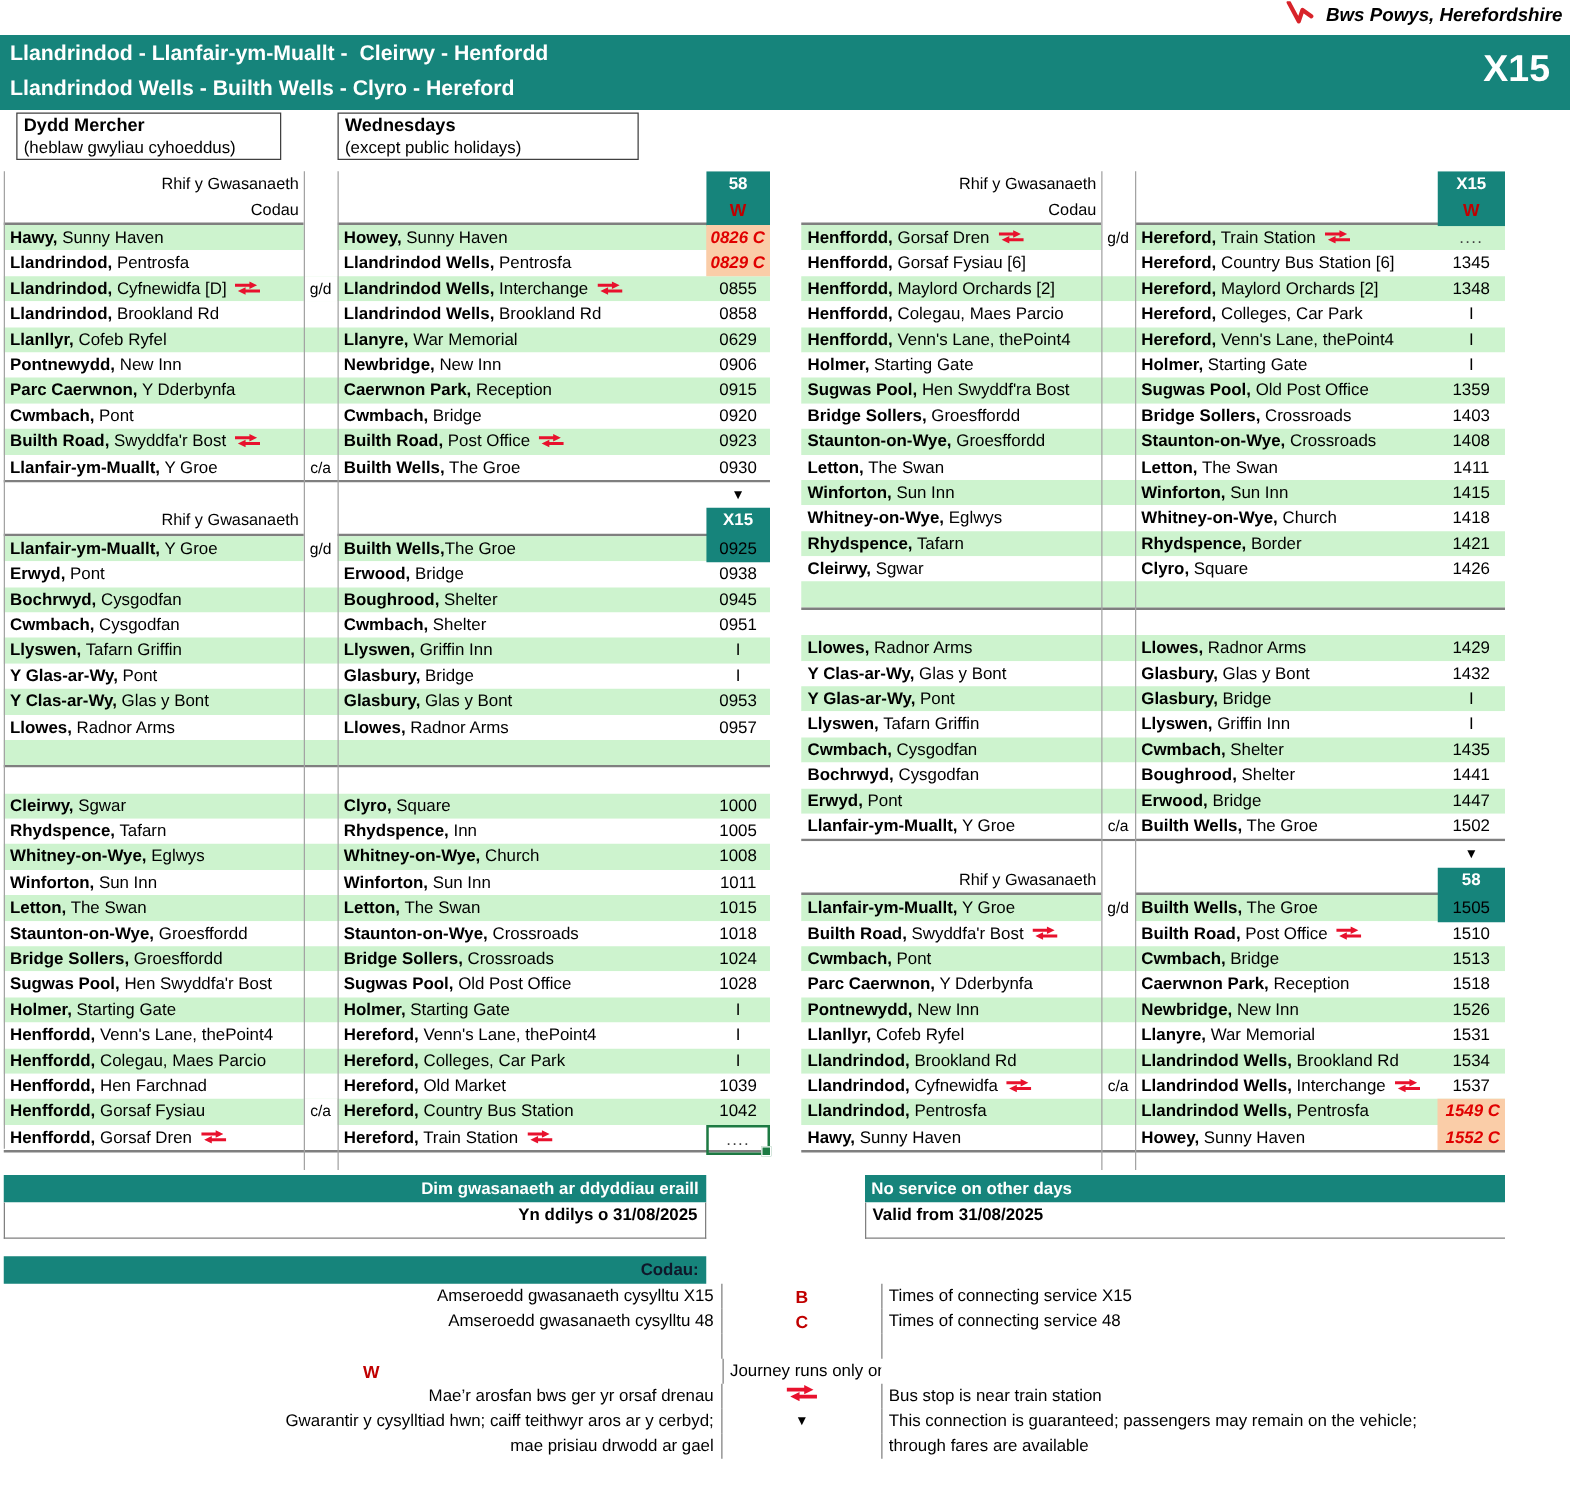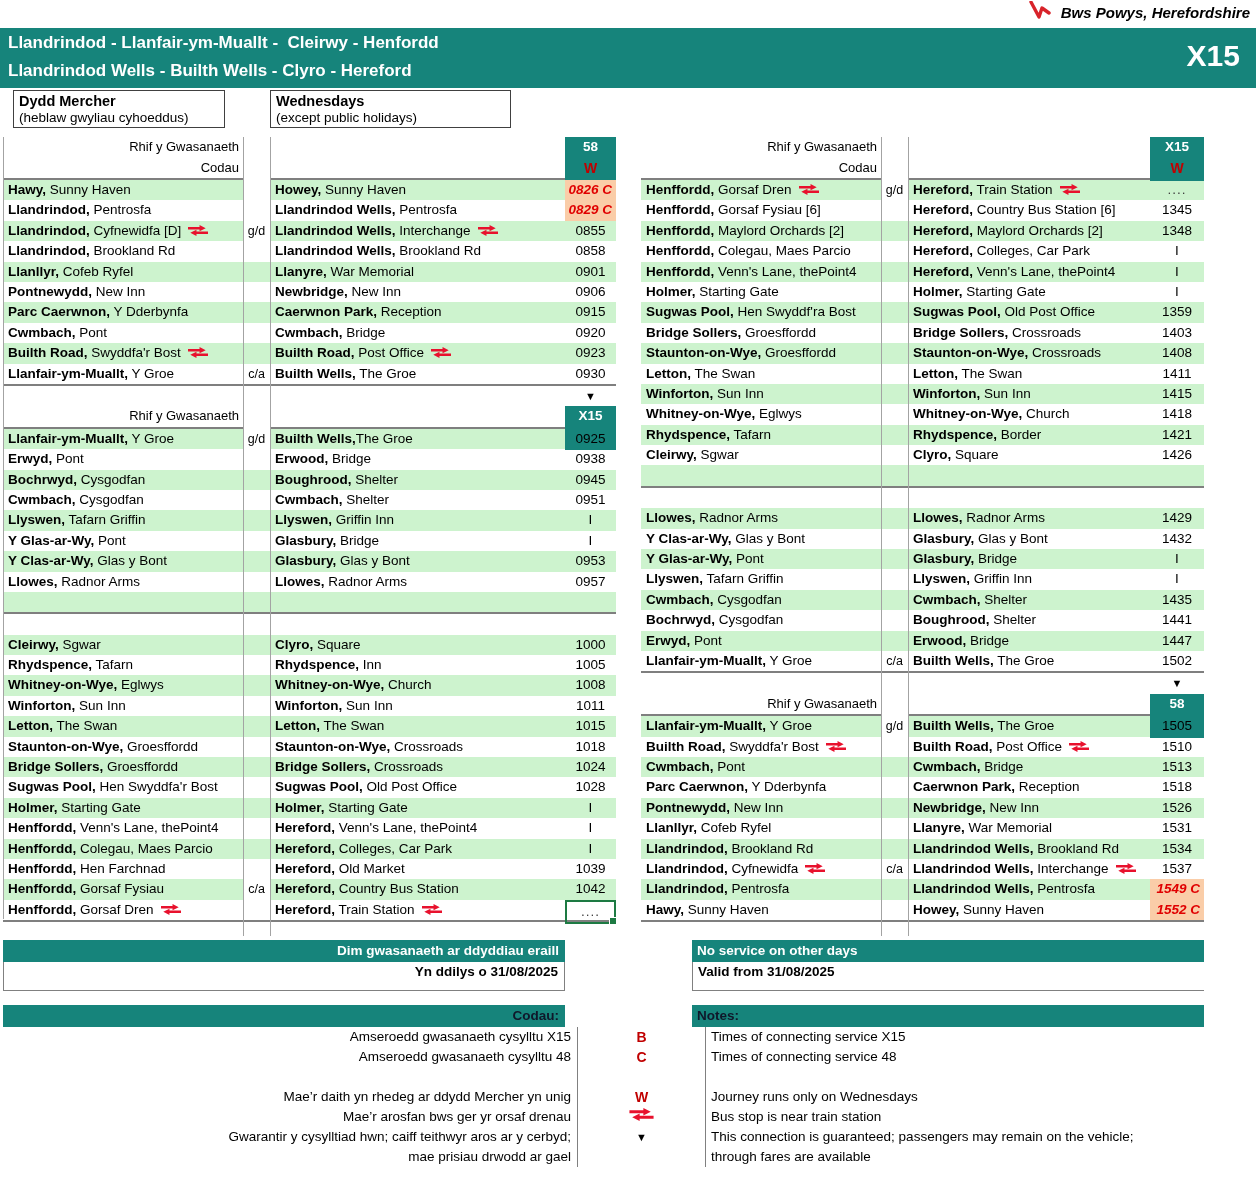--- a/index.html
+++ b/index.html
@@ -158,21 +158,21 @@
       <div class="row cols-l">
         <div class="cell namecell"><b>Llandrindod,</b> Brookland Rd</div>
         <div class="cell codecell"></div>
         <div class="cell namecell"><b>Llandrindod Wells,</b> Brookland Rd</div>
         <div class="cell timecell">0858</div>
       </div>
       <div class="row cols-l green">
         <div class="cell namecell"><b>Llanllyr,</b> Cofeb Ryfel</div>
         <div class="cell codecell"></div>
         <div class="cell namecell"><b>Llanyre,</b> War Memorial</div>
-        <div class="cell timecell">0901</div>
+        <div class="cell timecell">0629</div>
       </div>
       <div class="row cols-l">
         <div class="cell namecell"><b>Pontnewydd,</b> New Inn</div>
         <div class="cell codecell"></div>
         <div class="cell namecell"><b>Newbridge,</b> New Inn</div>
         <div class="cell timecell">0906</div>
       </div>
       <div class="row cols-l green">
         <div class="cell namecell"><b>Parc Caerwnon,</b> Y Dderbynfa</div>
         <div class="cell codecell"></div>
@@ -624,39 +624,37 @@
   <div class="vline" id="vl3"></div>
   <div class="vline" id="vl4"></div>
   <div class="vline" id="vl5"></div>
 
   <div class="vbar" id="vbar-cy">Dim gwasanaeth ar ddyddiau eraill</div>
   <div class="vbar" id="vbar-en">No service on other days</div>
   <div class="vtext" id="vtext-cy">Yn ddilys o 31/08/2025</div>
   <div class="vtext" id="vtext-en">Valid from 31/08/2025</div>
 
   <div class="cbar" id="cbar-cy">Codau:</div>
-  <div class="cbar" id="cbar-en">Notes:</div>
   <div id="notes">
       <div class="nrow">
         <div class="ncy">Amseroedd gwasanaeth cysylltu X15</div>
         <div class="ncode redletter">B</div>
         <div class="nen">Times of connecting service X15</div>
       </div>
       <div class="nrow">
         <div class="ncy">Amseroedd gwasanaeth cysylltu 48</div>
         <div class="ncode redletter">C</div>
         <div class="nen">Times of connecting service 48</div>
       </div>
       <div class="nrow">
         <div class="ncy"></div>
         <div class="ncode redletter"></div>
         <div class="nen"></div>
       </div>
       <div class="nrow">
-        <div class="ncy">Mae’r daith yn rhedeg ar ddydd Mercher yn unig</div>
         <div class="ncode redletter">W</div>
         <div class="nen">Journey runs only on Wednesdays</div>
       </div>
       <div class="nrow">
         <div class="ncy">Mae’r arosfan bws ger yr orsaf drenau</div>
         <div class="ncode"><svg viewBox="0 0 26 14" width="25" height="13">
             <polygon fill="#E8112D" points="0,2.4 15,2.4 15,0 23,4 15,8 15,5.6 0,5.6"></polygon>
             <polygon fill="#E8112D" points="26,11.6 11,11.6 11,14 3,10 11,6 11,8.4 26,8.4"></polygon>
           </svg></div>
         <div class="nen">Bus stop is near train station</div>

